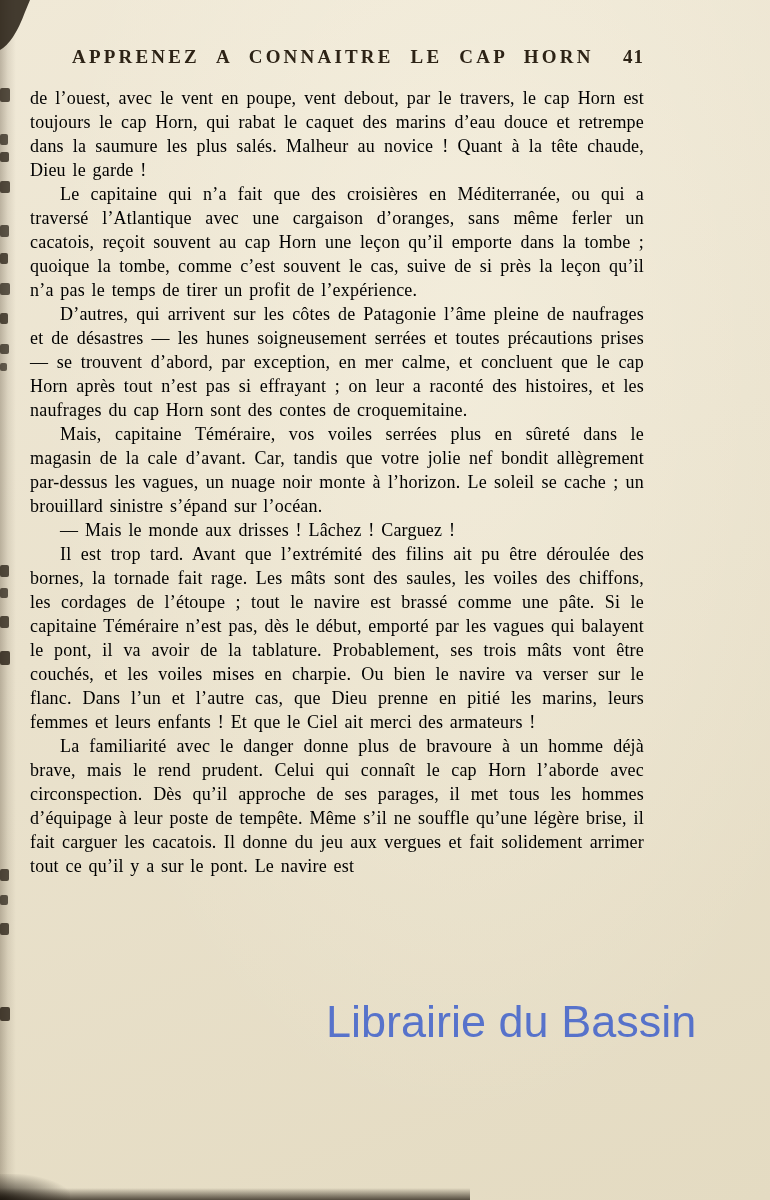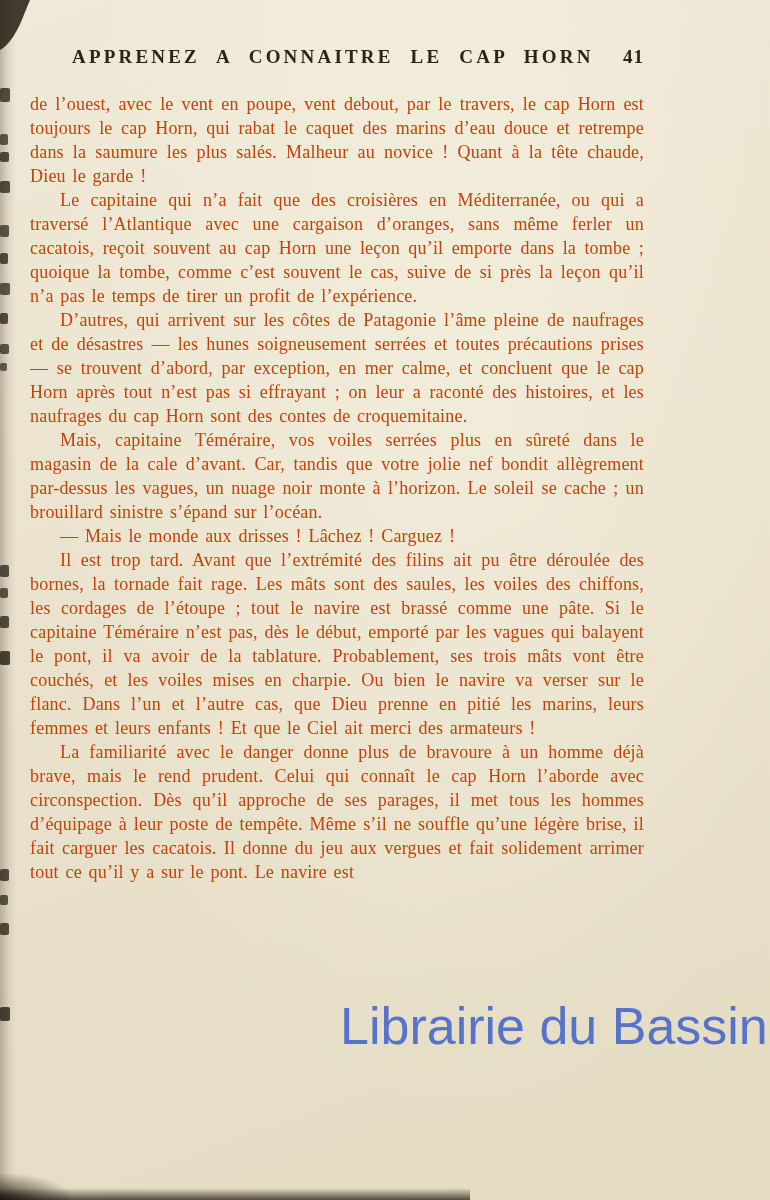--- a/index.html
+++ b/index.html
@@ -30,38 +30,38 @@
   }
 
   .content { position: absolute; left: 30px; top: 46px; width: 614px; }
 
   .running-header {
     display: flex; justify-content: space-between; align-items: baseline;
     padding-left: 42px;
     font-weight: bold; font-size: 19px;
     letter-spacing: 3.2px; word-spacing: 9px;
     color: #2d2316; white-space: nowrap;
-    margin-bottom: 24px;
+    margin-bottom: 18px;
   }
   .page-number { letter-spacing: 1px; word-spacing: normal; }
 
   .para {
     margin: 0;
     font-size: 18px; line-height: 24px;
     text-align: justify;
     text-indent: 30px;
     word-spacing: 2px; letter-spacing: 0.2px;
-    color: #c2410c;
+    color: #000000;
   }
   .para.continues { text-indent: 0; }
 
   .watermark {
-    position: absolute; left: 340px; top: 996px;
+    position: absolute; left: 326px; top: 996px;
     font-family: "Liberation Sans", sans-serif;
-    font-size: 52px; font-weight: 400;
+    font-size: 45px; font-weight: 400;
     opacity: 0.78; white-space: nowrap;
     pointer-events: none;
   }
 </style>
 </head>
 <body>
 
 <div class="edge-shade"></div>
 
 <svg class="edge-marks" width="34" height="1200" viewBox="0 0 34 1200" aria-hidden="true">

